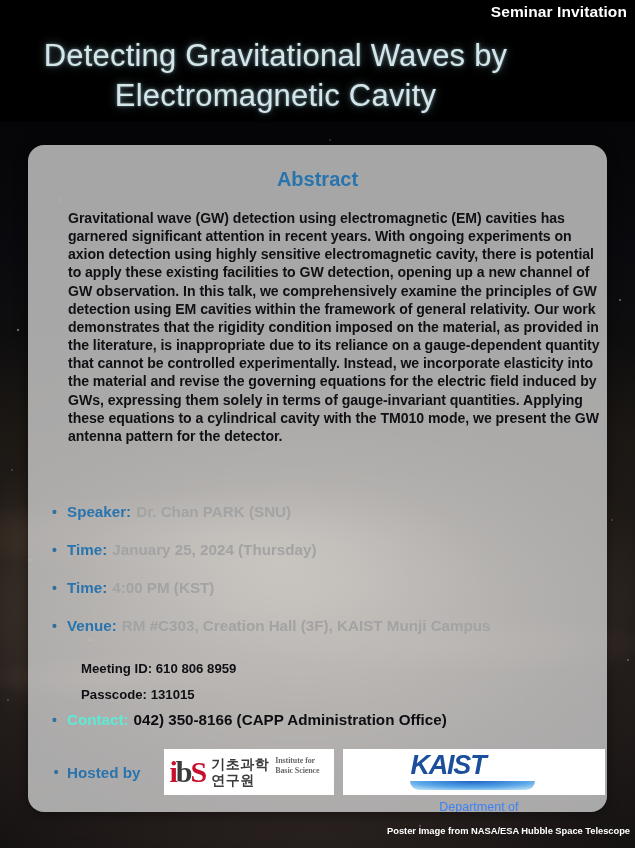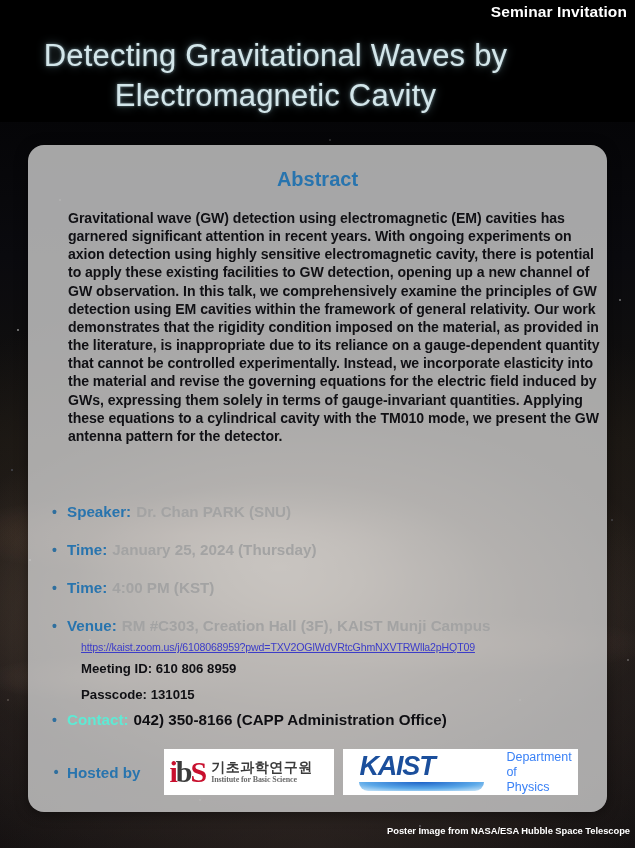--- a/index.html
+++ b/index.html
@@ -181,33 +181,33 @@
     margin-right:24px;
   }
 
   .logo-box{
     background:#ffffff;
     display:flex; align-items:center;
     padding:3px 5px;
     height:46px;
   }
   .logo-ibs{ width:170px; gap:6px; }
-  .logo-kaist{ width:235px; margin-left:9px; gap:10px; padding-left:16px; }
+  .logo-kaist{ width:262px; margin-left:9px; gap:10px; padding-left:2px;flex-direction:column; }
 
   .ibs-mark{
     font-family:"Liberation Serif", serif;
     font-weight:bold; font-size:30px;
     line-height:30px;
     letter-spacing:-2px;
     white-space:nowrap;
   }
   .ibs-mark .i{ color:#c8102e; }
   .ibs-mark .b{ color:#3b3b3b; }
   .ibs-mark .s{ color:#c8102e; }
-  .ibs-txt{ display:flex; flex-direction:column; justify-content:center; }
+  .ibs-txt{ display:flex; flex-direction:row; justify-content:center; }
   .ibs-kr{
     font-family:"DejaVu Sans", sans-serif;
     font-weight:bold; font-size:14px; color:#3b3b3b; line-height:16px;
     letter-spacing:.5px;
   }
   .ibs-en{
     font-family:Liberation Serif, serif;
     font-weight:bold; font-size:8px; color:#6a6a6a; line-height:10px;
     letter-spacing:-0.1px;
   }
@@ -285,21 +285,20 @@
         </div>
 
         <div class="info-row">
           <span class="dot">•</span>
           <span class="lbl">Venue:</span>
           <span class="val">RM #C303, Creation Hall (3F), KAIST Munji Campus</span>
         </div>
 
       </div>
 
-      <a class="zoom-link" href="#">https://kaist.zoom.us/j/6108068959?pwd=TXV2OGlWdVRtcGhmNXVTRWlla2pHQT09</a>
       <div class="meet-line meet-id">Meeting ID: 610 806 8959</div>
       <div class="meet-line meet-pw">Passcode: 131015</div>
 
       <div class="contact-row">
         <span class="dot">•</span>
         <span class="lbl">Contact:</span>
         <span class="val">042) 350-8166 (CAPP Administration Office)</span>
       </div>
 
       <div class="hosted-row">

